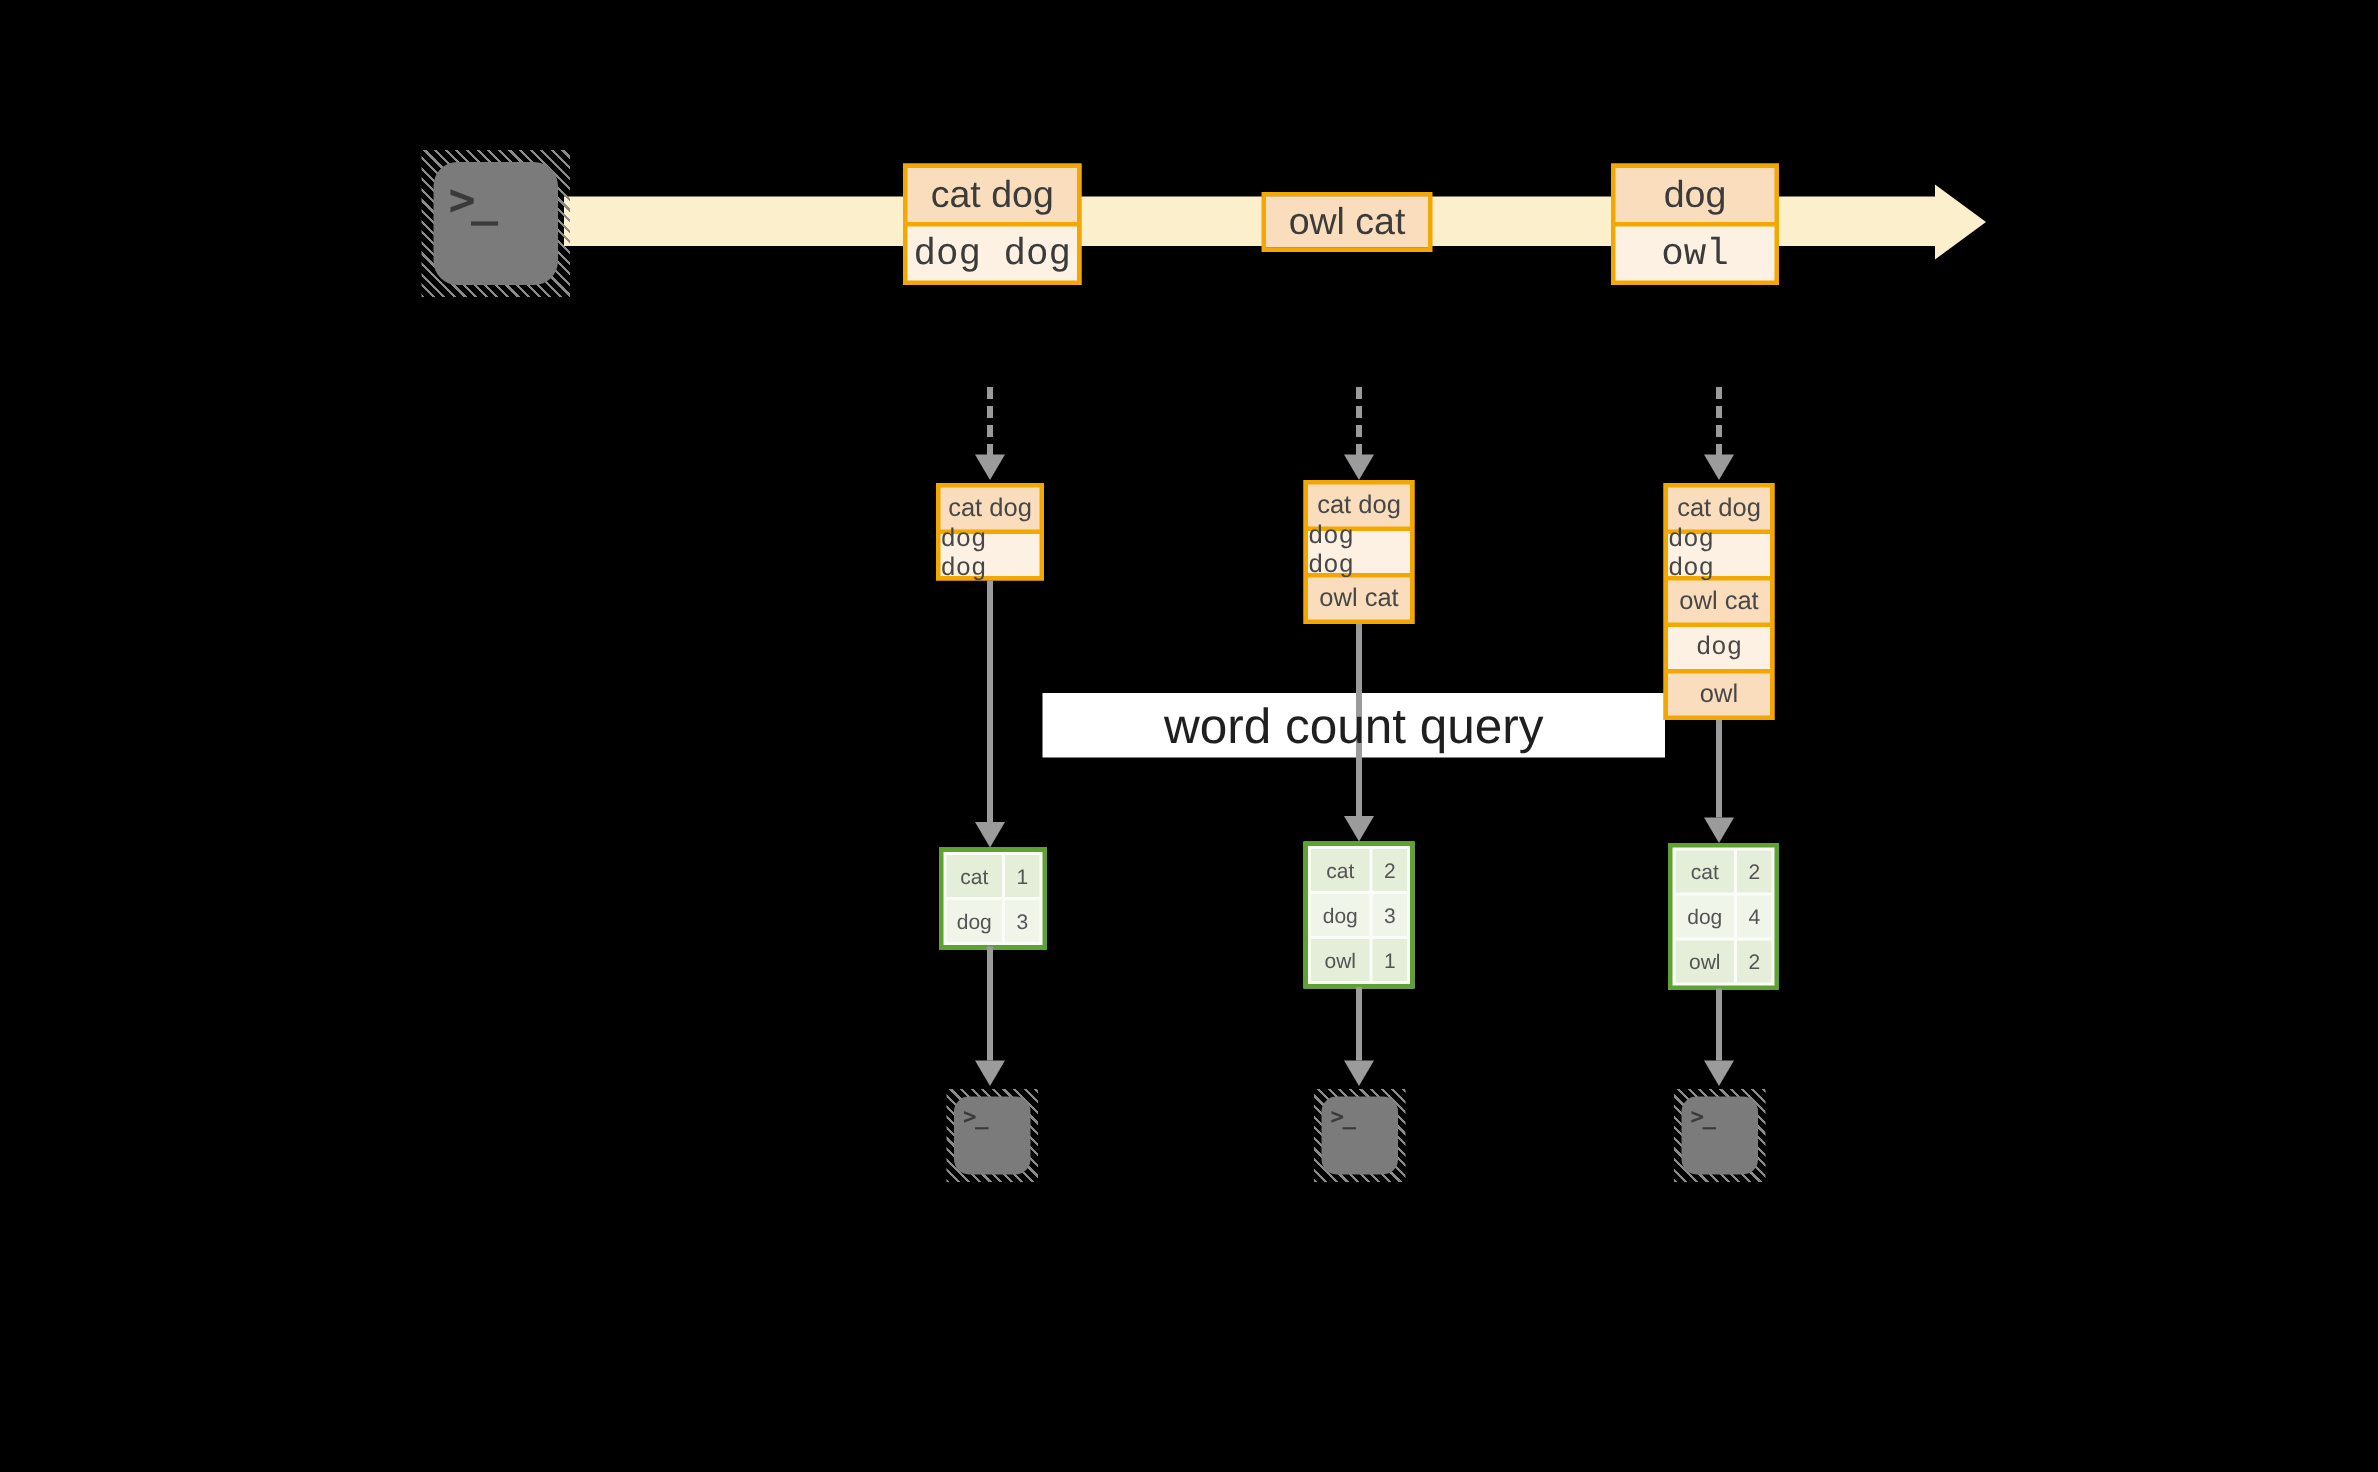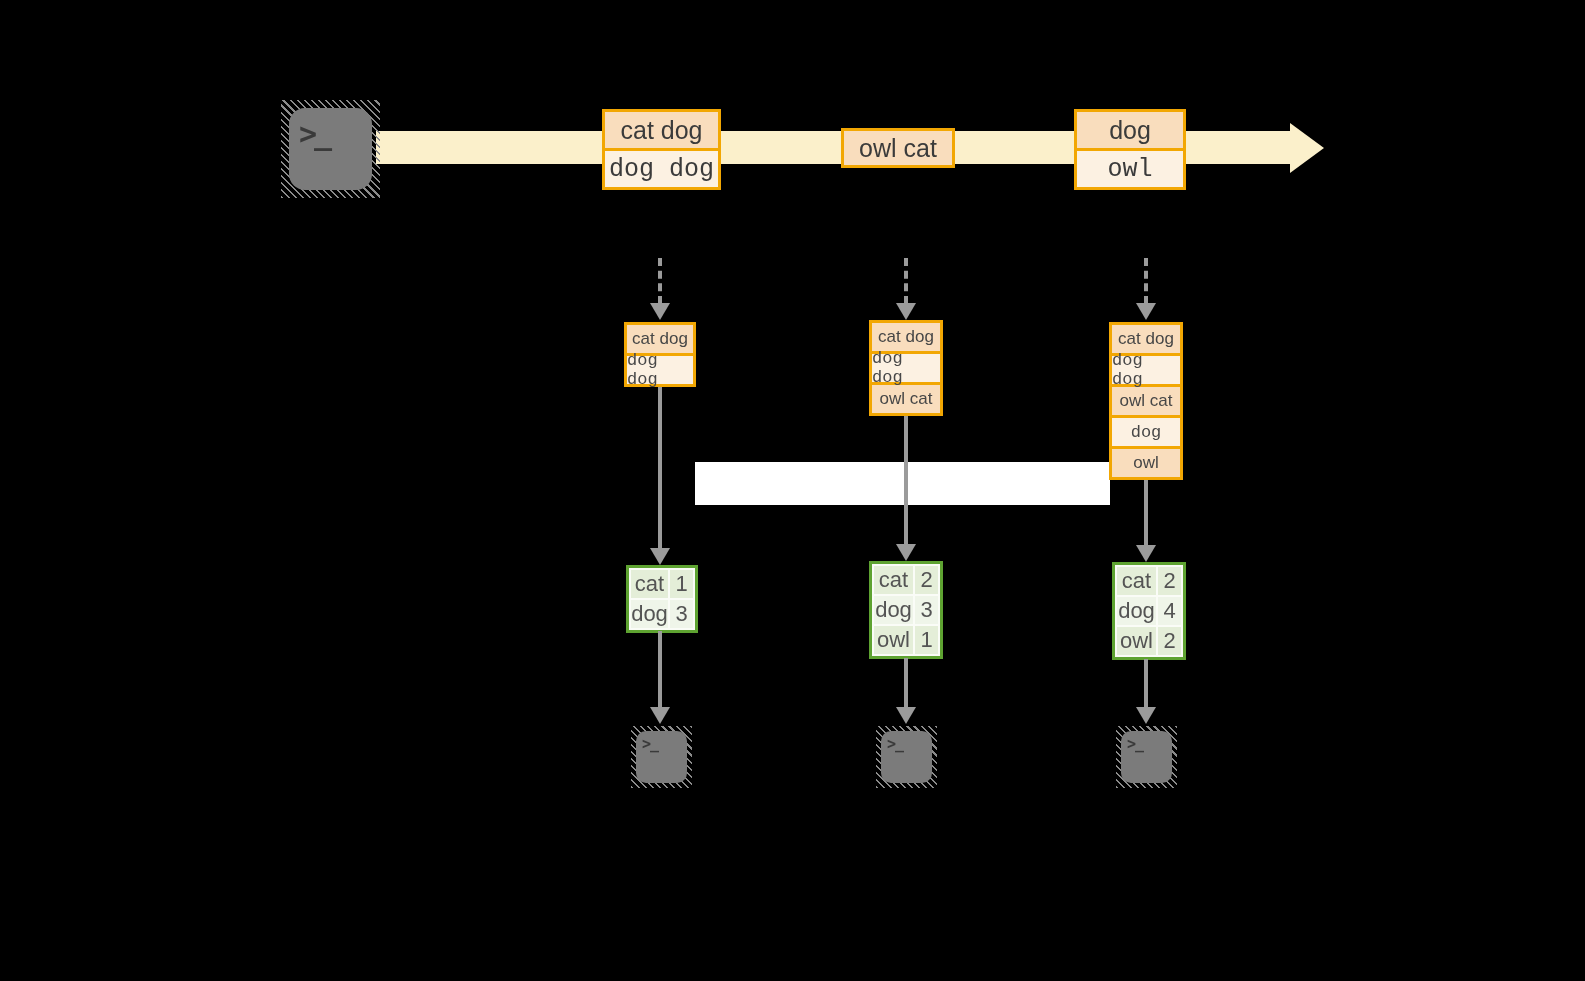--- a/index.html
+++ b/index.html
@@ -35,21 +35,21 @@
   .vline{position:absolute;width:4px;background:#9b9b9b;z-index:4;}
   .head{position:absolute;width:0;height:0;z-index:4;
     border-left:10px solid transparent;border-right:10px solid transparent;border-top:17px solid #9b9b9b;}
   
   .qband{position:absolute;left:695px;top:462px;width:415px;height:43px;background:#ffffff;z-index:2;}
   .qtext{position:absolute;left:695px;top:462px;width:415px;height:43px;line-height:43px;
     text-align:center;font-size:33px;color:#1f1f1f;z-index:5;}
   
   .count-table{position:absolute;z-index:3;border:3px solid #5ea331;background:#fafcf7;padding:2px;
     display:grid;grid-template-columns:1fr 23px;gap:2px;}
-  .gcell{height:28px;display:flex;align-items:center;justify-content:center;font-size:22px;color:#545454;}
+  .gcell{height:28px;display:flex;align-items:center;justify-content:center;font-size:14px;color:#545454;}
   .rowA{background:#e4eed8;}
   .rowB{background:#eff5e9;}
 </style>
 </head>
 <body>
 
 <div class="canvas">
 
   <div class="stream-band"></div>
   <div class="stream-head"></div>
@@ -90,20 +90,21 @@
   </div>
   <div class="state-box" style="left:1109px;top:322px;width:68px">
     <div class="scell peach">cat dog</div>
     <div class="scell cream">dog dog</div>
     <div class="scell peach">owl cat</div>
     <div class="scell cream">dog</div>
     <div class="scell peach">owl</div>
   </div>
 
   <div class="qband"></div>
+  <div class="qtext">word count query</div>
 
   <div class="vline" style="left:658px;top:387px;height:161px"></div>
   <div class="head" style="left:650px;top:548px"></div>
   <div class="vline" style="left:904px;top:416px;height:128px"></div>
   <div class="head" style="left:896px;top:544px"></div>
   <div class="vline" style="left:1144px;top:480px;height:65px"></div>
   <div class="head" style="left:1136px;top:545px"></div>
 
   <div class="count-table" style="left:626px;top:565px;width:62px">
     <div class="gcell rowA">cat</div>

